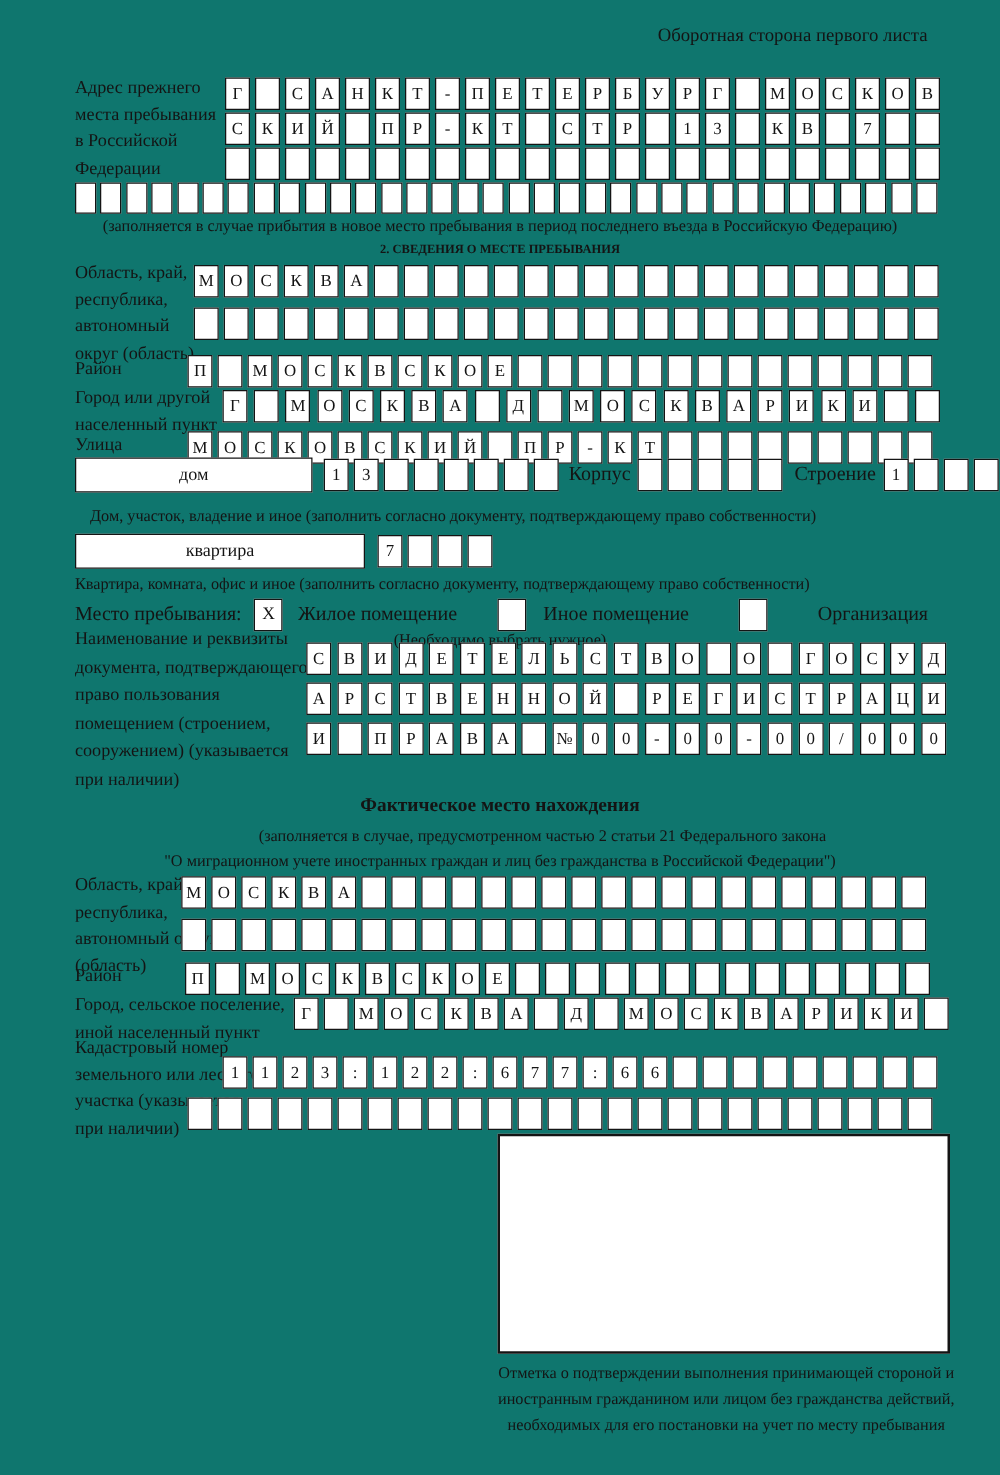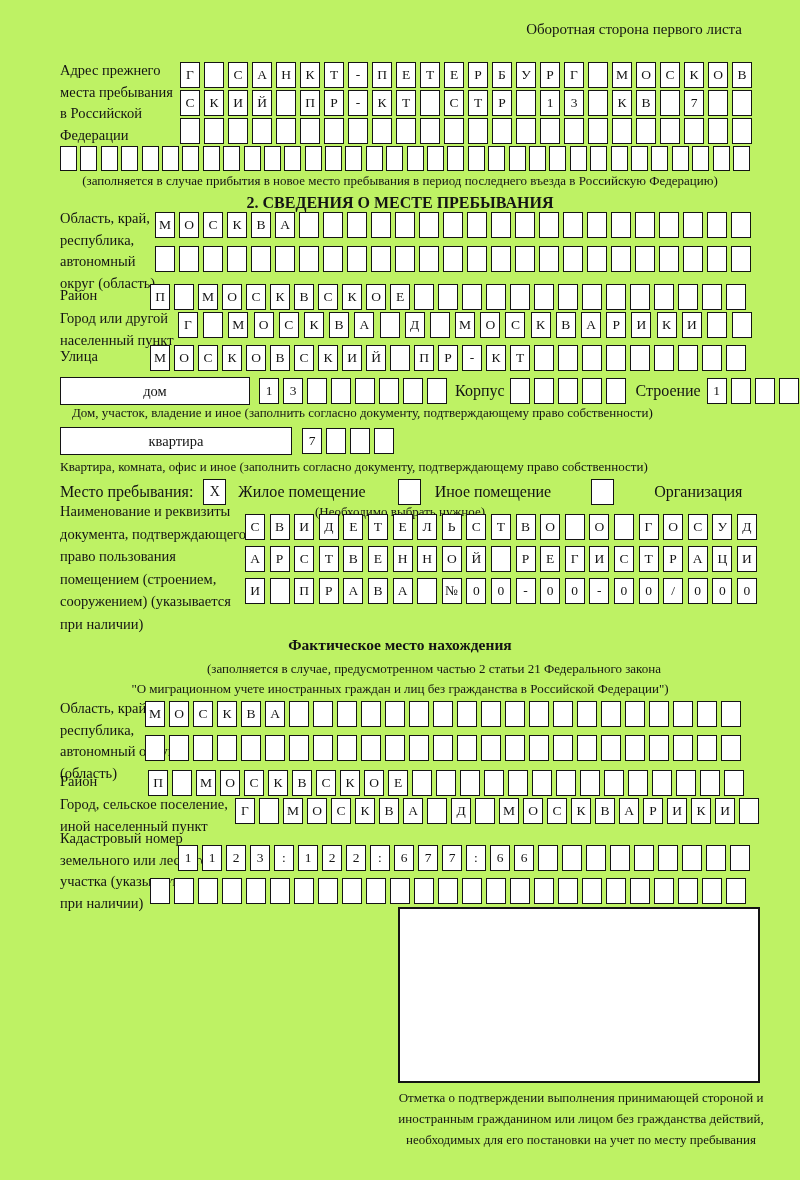--- a/index.html
+++ b/index.html
@@ -1,17 +1,17 @@
 <!DOCTYPE html>
 <html><head>
 <meta charset="utf-8">
 <style>
   html,body{margin:0;padding:0;background:#fff;}
   #page{
-    position:relative;width:800px;height:1180px;background:#bef264;
+    position:relative;width:800px;height:1180px;background:#0f766e;
     font-family:"Liberation Serif","DejaVu Serif",serif;color:#141414;overflow:hidden;
   }
   .abs{position:absolute;}
   .lbl{font-size:14.5px;line-height:21.5px;white-space:pre-line;}
   .cap{font-size:13px;}
   .center{text-align:center;width:800px;left:0;}
   .bold{font-weight:bold;}
   .cells{display:flex;gap:4px;}
   .cells .cell{
     box-sizing:border-box;width:20px;height:26px;border:1.7px solid #141414;
@@ -34,31 +34,31 @@
   .stay-text{font-size:16px;}
   .stamp-rect{box-sizing:border-box;border:2px solid #141414;background:#fff;}
   
   .hdr-note{top:21px;right:58px;font-size:15px;}
   .lbl-prev{left:60px;top:60px;width:130px;}
   .g-prev1{left:180px;top:62px;}
   .g-prev2{left:180px;top:90px;}
   .g-prev3{left:180px;top:118px;}
   .g-prev4{left:60px;top:146px;}
   .cap-prev{top:173px;}
-  .s2-title{top:194px;font-size:16px;}
+  .s2-title{top:194px;font-size:10px;}
   .lbl-region{left:60px;top:208px;width:112px;}
   .g-region1{left:155px;top:212px;}
   .g-region2{left:155px;top:246px;}
   .lbl-district{left:60px;top:285px;}
   .g-district{left:150px;top:284px;}
   .lbl-city{left:60px;top:308px;width:125px;}
   .g-city{left:178px;top:312px;}
   .lbl-street{left:60px;top:346px;}
   .g-street{left:150px;top:345px;}
-  .house-row{left:60px;top:377px;font-family:Liberation Serif, serif;}
+  .house-row{left:60px;top:366px;font-family:Liberation Serif, serif;}
   .cap-house{left:72px;top:405px;}
   .apt-row{left:60px;top:427px;}
   .cap-apt{left:60px;top:459px;}
   .stay-row{left:60px;top:479px;}
   .stay-note{left:230px;top:504px;width:340px;text-align:center;}
   .lbl-doc{left:60px;top:500px;width:190px;line-height:22.5px;}
   .g-doc1{left:245px;top:514px;}
   .g-doc2{left:245px;top:546px;}
   .g-doc3{left:245px;top:578px;}
   .fact-title{top:636px;font-size:15.5px;}

